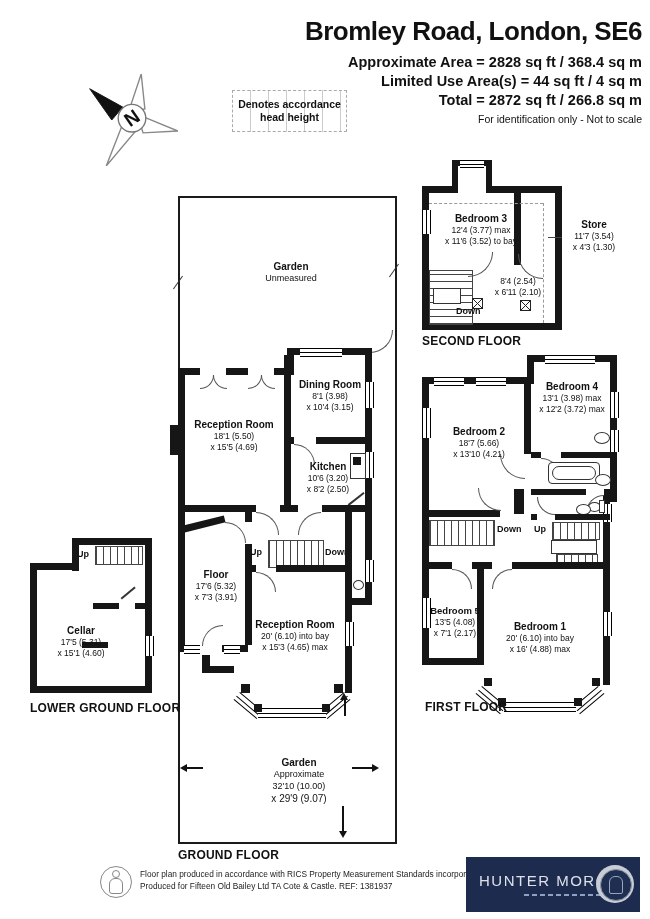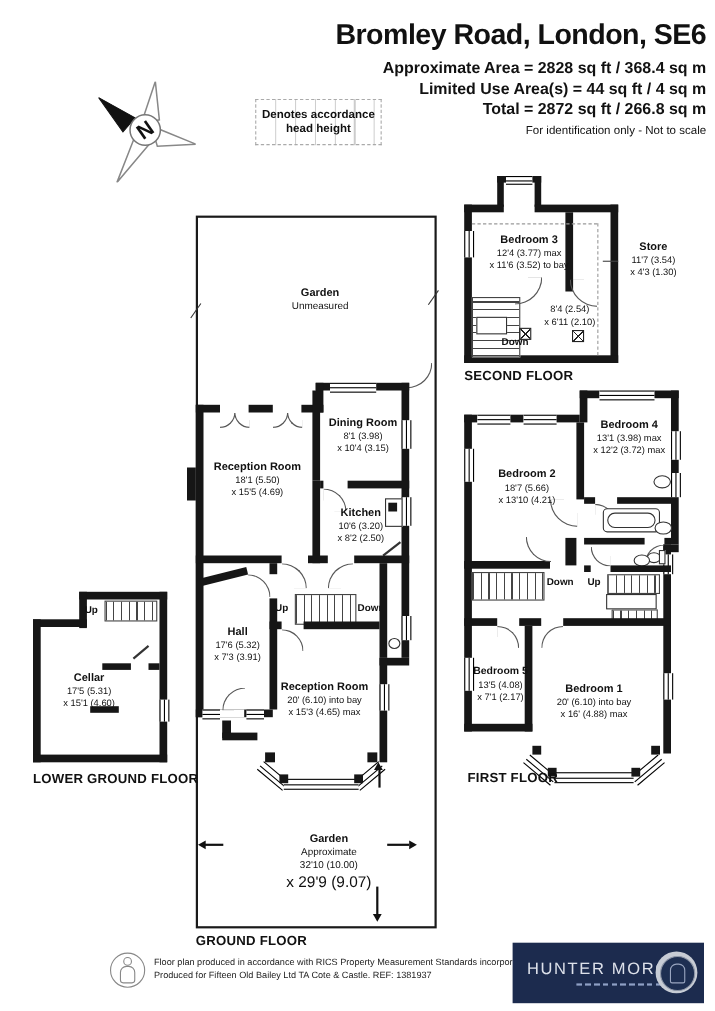--- a/index.html
+++ b/index.html
@@ -194,35 +194,35 @@
     <div class="rname">Dining Room</div>
     <div class="rdim">8'1 (3.98)</div>
     <div class="rdim">x 10'4 (3.15)</div>
   </div>
   <div class="lbl" style="left:296px;top:460px;width:64px">
     <div class="rname">Kitchen</div>
     <div class="rdim">10'6 (3.20)</div>
     <div class="rdim">x 8'2 (2.50)</div>
   </div>
   <div class="lbl" style="left:186px;top:568px;width:60px">
-    <div class="rname">Hall</div>
+    <div class="rname">Floor</div>
     <div class="rdim">17'6 (5.32)</div>
     <div class="rdim">x 7'3 (3.91)</div>
   </div>
   <div class="lbl" style="left:247px;top:618px;width:96px">
     <div class="rname">Reception Room</div>
     <div class="rdim">20' (6.10) into bay</div>
     <div class="rdim">x 15'3 (4.65) max</div>
   </div>
 
   <div class="lbl" style="left:252px;top:756px;width:94px">
     <div class="rname">Garden</div>
     <div class="rdim" style="font-size:9px">Approximate</div>
     <div class="rdim" style="font-size:9px">32'10 (10.00)</div>
-    <div class="rdim" style="font-size:14px">x 29'9 (9.07)</div>
+    <div class="rdim" style="font-size:10px">x 29'9 (9.07)</div>
   </div>
   <div class="thin" style="left:183px;top:767px;width:20px;height:1.5px;background:#111"></div>
   <div class="tri" style="left:180px;top:764px;border-top:4px solid transparent;border-bottom:4px solid transparent;border-right:7px solid #111"></div>
   <div class="thin" style="left:352px;top:767px;width:20px;height:1.5px;background:#111"></div>
   <div class="tri" style="left:372px;top:764px;border-top:4px solid transparent;border-bottom:4px solid transparent;border-left:7px solid #111"></div>
   <div class="thin" style="left:342px;top:806px;width:1.5px;height:26px;background:#111"></div>
   <div class="tri" style="left:339px;top:831px;border-left:4px solid transparent;border-right:4px solid transparent;border-top:7px solid #111"></div>
   <div class="floorname" style="left:178px;top:848px">GROUND FLOOR</div>
 
   <div class="w" style="left:72px;top:538px;width:80px;height:7px"></div>
@@ -231,21 +231,21 @@
   <div class="w" style="left:30px;top:563px;width:49px;height:7px"></div>
   <div class="w" style="left:30px;top:563px;width:7px;height:130px"></div>
   <div class="w" style="left:30px;top:686px;width:122px;height:7px"></div>
   <div class="stv" style="left:95px;top:546px;width:46px;height:17px"></div>
   <div class="updown" style="left:77px;top:549px">Up</div>
   <div class="w" style="left:93px;top:603px;width:26px;height:6px"></div>
   <div class="w" style="left:135px;top:603px;width:10px;height:6px"></div>
   <div class="diag" style="left:119px;top:592px;width:18px;height:1.5px;transform:rotate(-40deg)"></div>
   <div class="w" style="left:82px;top:642px;width:26px;height:6px"></div>
   <div class="winv" style="left:145px;top:636px;width:7px;height:20px"></div>
-  <div class="lbl" style="left:44px;top:610px;width:74px">
+  <div class="lbl" style="left:44px;top:624px;width:74px">
     <div class="rname">Cellar</div>
     <div class="rdim">17'5 (5.31)</div>
     <div class="rdim">x 15'1 (4.60)</div>
   </div>
   <div class="floorname" style="left:30px;top:701px">LOWER GROUND FLOOR</div>
 
   <div class="w" style="left:422px;top:377px;width:12px;height:7px"></div>
   <div class="winh" style="left:434px;top:377px;width:30px;height:7px"></div>
   <div class="w" style="left:464px;top:377px;width:12px;height:7px"></div>
   <div class="winh" style="left:476px;top:377px;width:30px;height:7px"></div>

